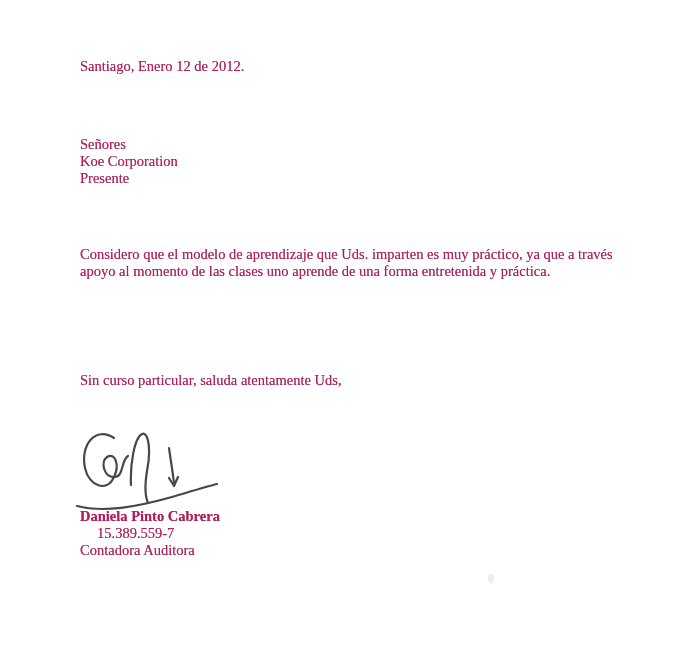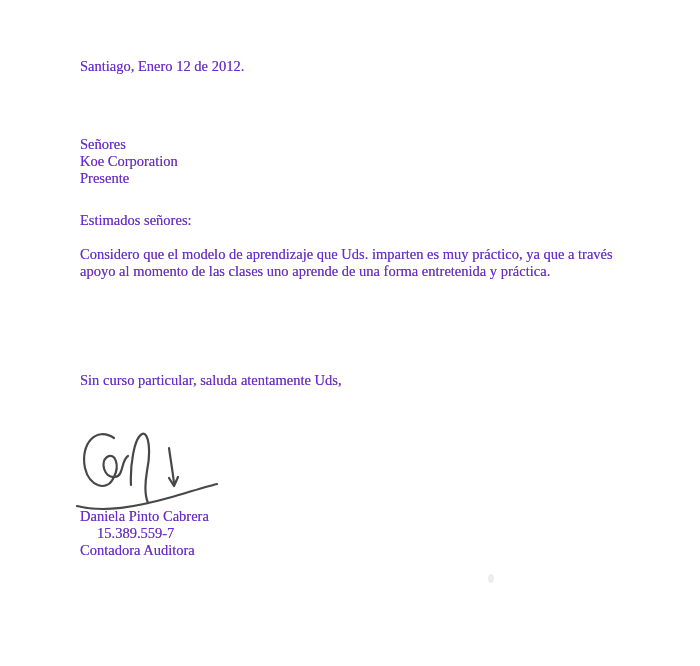--- a/index.html
+++ b/index.html
@@ -7,42 +7,42 @@
     padding: 0;
     background: #ffffff;
   }
   .page {
     position: relative;
     width: 700px;
     height: 666px;
     background: #ffffff;
     font-family: "Liberation Serif", "DejaVu Serif", serif;
     font-size: 14.5px;
-    color: #6d28d9;
+    color: #be185d;
     overflow: hidden;
     text-shadow: 0 0 0.5px rgba(40,40,40,0.55);
   }
   .line { line-height: 17px; white-space: nowrap; }
   .abs { position: absolute; left: 80px; }
   .date-line       { top: 58px; }
   .recipient-block { top: 136px; }
   .salutation-line { top: 212px; }
   .para-1          { top: 246px; }
   .para-2          { top: 312px; }
   .closing-line    { top: 372px; }
   .underlined { text-underline-offset: 2px; }
   .signature-svg {
     position: absolute;
     left: 74px;
     top: 422px;
     width: 152px;
     height: 94px;
   }
   .sig-block { top: 508px; }
-  .sig-name  { font-weight: normal; }
+  .sig-name  { font-weight: bold; }
   .sig-id    { padding-left: 17px; }
   .scan-speck {
     position: absolute;
     left: 488px;
     top: 574px;
     width: 6px;
     height: 9px;
     background: #ededed;
     border-radius: 50%;
   }
@@ -53,21 +53,20 @@
 <div class="page">
 
   <div class="abs line date-line">Santiago, Enero 12 de 2012.</div>
 
   <div class="abs recipient-block">
     <div class="line">Señores</div>
     <div class="line">Koe Corporation</div>
     <div class="line underlined">Presente</div>
   </div>
 
-  <div class="abs line salutation-line">Estimados señores:</div>
 
   <div class="abs para-1">
     <div class="line">Considero que el modelo de aprendizaje que Uds. imparten es muy práctico, ya que a través</div>
     <div class="line">apoyo al momento de las clases uno aprende de una forma entretenida y práctica.</div>
   </div>
 
 
   <div class="abs line closing-line">Sin curso particular, saluda atentamente Uds,</div>
 
   <svg class="signature-svg" viewBox="0 0 152 94" fill="none" stroke="#2e2e2e" stroke-width="2.2" stroke-linecap="round" stroke-linejoin="round" opacity="0.88">

